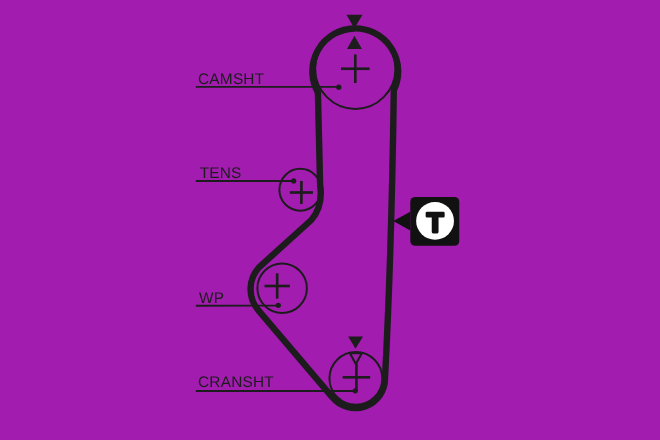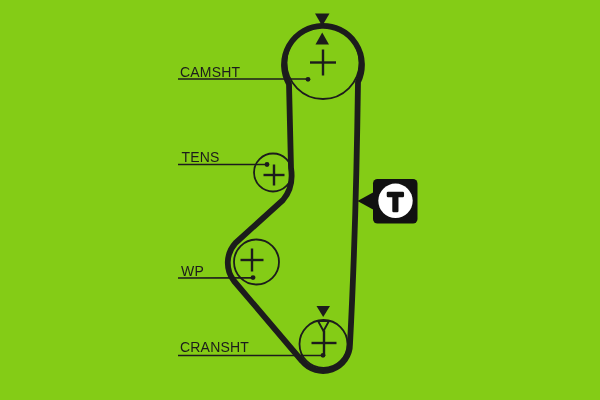--- a/index.html
+++ b/index.html
@@ -1,16 +1,16 @@
 <!DOCTYPE html>
 <html><head>
 <meta charset="utf-8">
 <style>
   html,body{margin:0;padding:0;background:#fff;}
-  #stage{position:relative;width:600px;height:400px;background:#84cc16;overflow:hidden;
+  #stage{position:relative;width:600px;height:400px;background:#a21caf;overflow:hidden;
          font-family:"Liberation Sans",sans-serif;}
   svg{position:absolute;left:0;top:0;}
   .thin{fill:none;stroke:#1c1c1c;stroke-width:1.8;}
   .belt{fill:none;stroke:#1c1c1c;stroke-width:5.8;stroke-linejoin:round;stroke-linecap:round;}
   .cross{stroke:#1c1c1c;stroke-width:2.4;stroke-linecap:butt;}
   .leader{stroke:#1c1c1c;stroke-width:1.7;}
   .dot{fill:#1c1c1c;}
   .mark{fill:#1c1c1c;}
   .mark-hollow{fill:none;stroke:#1c1c1c;stroke-width:1.9;stroke-linejoin:miter;}
   .lbl{font-family:"Liberation Sans",sans-serif;font-size:14px;fill:#1c1c1c;letter-spacing:0.2px;}

